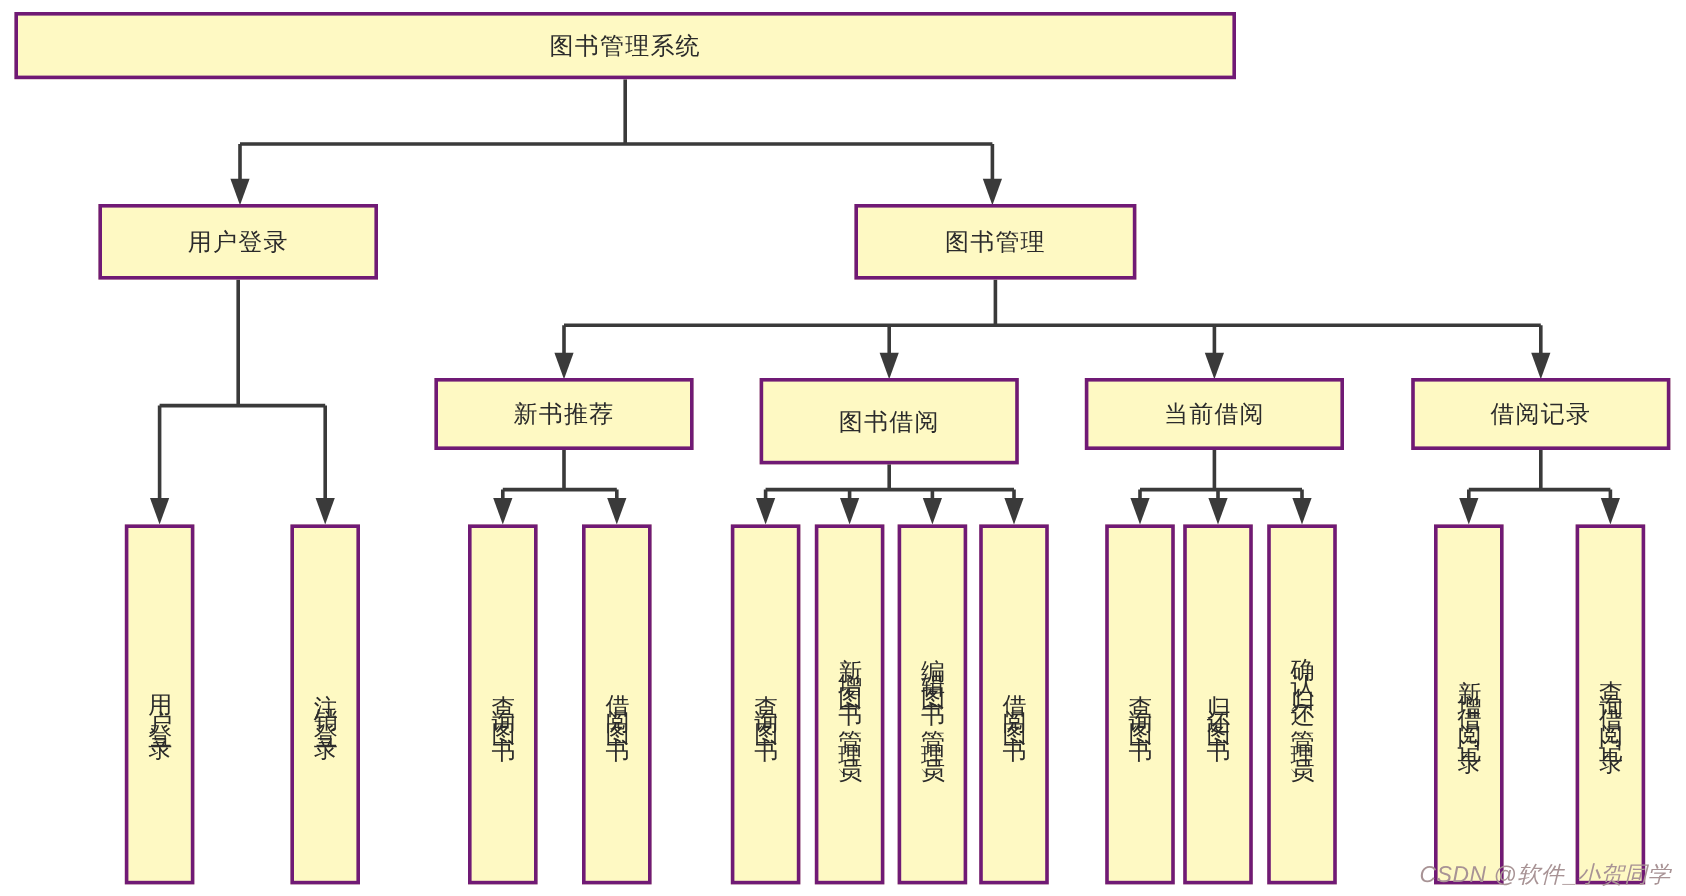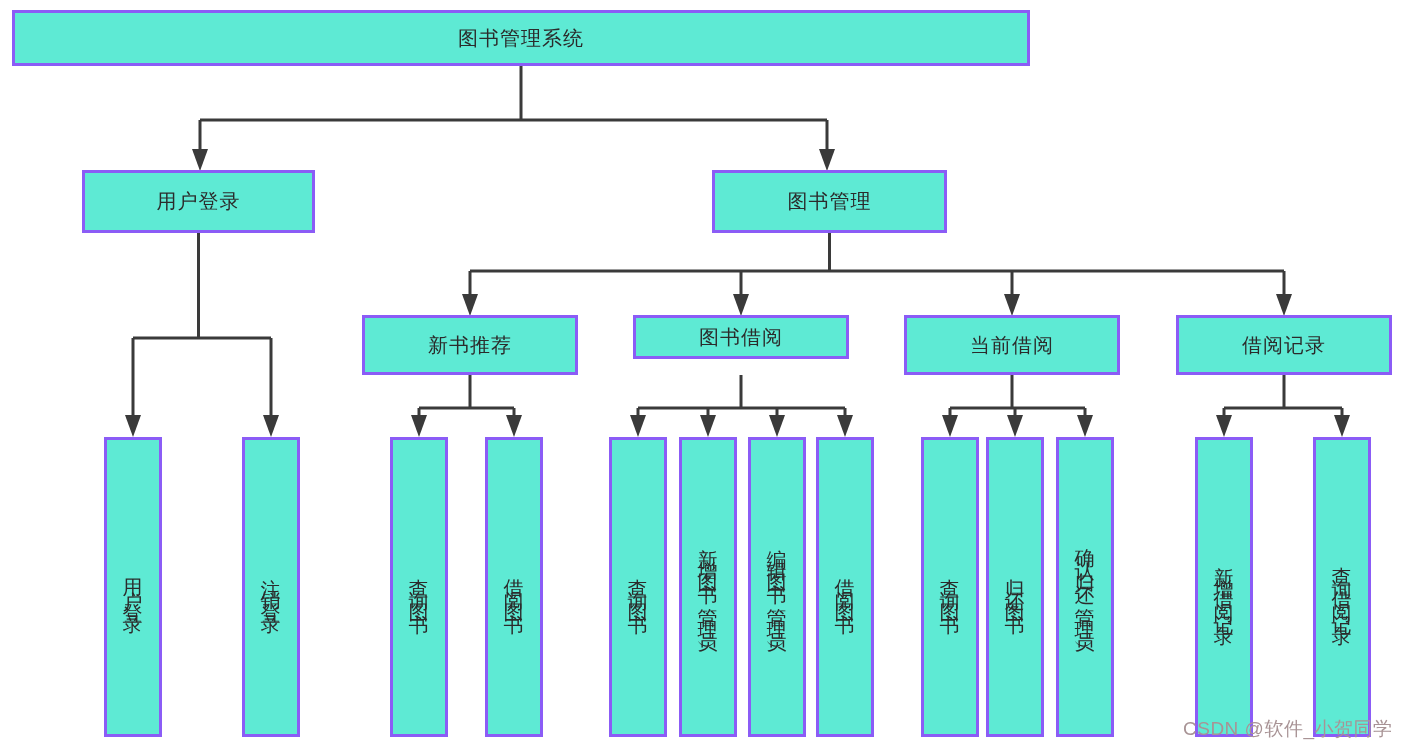--- a/index.html
+++ b/index.html
@@ -3,46 +3,46 @@
 <meta charset="utf-8">
 <style>
   html,body { margin:0; padding:0; background:#ffffff; }
   .stage {
     position:relative; width:1405px; height:747px; background:#ffffff;
     font-family:"Liberation Sans","DejaVu Sans",sans-serif;
     color:#2b2b2b; overflow:hidden;
   }
   svg.connectors { position:absolute; left:0; top:0; z-index:0; }
   .box {
-    position:absolute; box-sizing:border-box; background:#5eead4;
-    border:3px solid #8b5cf6; display:flex; align-items:center; justify-content:center;
+    position:absolute; box-sizing:border-box; background:#fef9c3;
+    border:3px solid #701a75; display:flex; align-items:center; justify-content:center;
     font-size:20px; letter-spacing:1px; z-index:1; white-space:nowrap;
   }
   .vtext {
     display:block; writing-mode:vertical-rl; text-orientation:upright;
     letter-spacing:12px; font-size:20px; line-height:1; white-space:normal;
   }
   
   .n-root   { left:12px;  top:10px;  width:1018px; height:56px; }
   .n-login  { left:82px;  top:170px; width:233px;  height:63px; }
   .n-mgmt   { left:712px; top:170px; width:235px;  height:63px; }
   .n-rec    { left:362px; top:315px; width:216px;  height:60px; }
-  .n-bor    { left:633px; top:315px; width:216px;  height:44px;font-family:Liberation Serif, serif; }
+  .n-bor    { left:633px; top:315px; width:216px;  height:72px;font-family:Liberation Serif, serif; }
   .n-cur    { left:904px; top:315px; width:216px;  height:60px; }
   .n-hist   { left:1176px;top:315px; width:216px;  height:60px; }
   .leaf     { top:437px; width:58px; height:300px; }
   .l1  { left:104px; }  .l2  { left:242px; }
   .l3  { left:390px; }  .l4  { left:485px; }
   .l5  { left:609px; }  .l6  { left:679px; }
   .l7  { left:748px; }  .l8  { left:816px; }
   .l9  { left:921px; }  .l10 { left:986px; } .l11 { left:1056px; }
   .l12 { left:1195px; } .l13 { left:1313px; }
   .watermark {
     position:absolute; left:1183px; top:716px; z-index:2;
-    font-size:19px; letter-spacing:0.5px; color:#a89395; white-space:nowrap;
+    font-size:19px; letter-spacing:0.5px; color:#a89395; white-space:nowrap;font-style:italic;
   }
 </style>
 </head>
 <body>
 
 <div class="stage">
 
   <svg class="connectors" width="1405" height="747" viewBox="0 0 1405 747">
     <g stroke="#3a3a3a" stroke-width="3" fill="none">
       <path d="M521,66 V120 M200,120 H827 M200,120 V150 M827,120 V150

